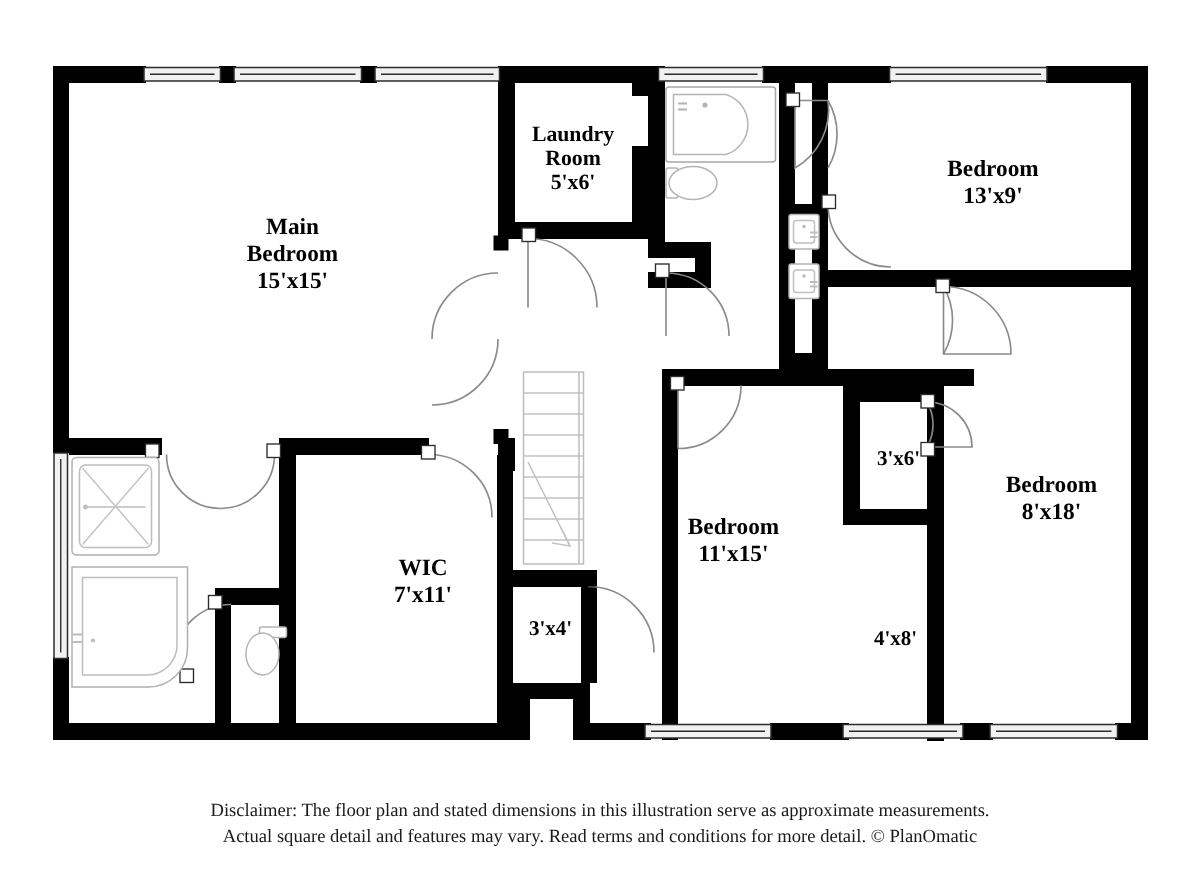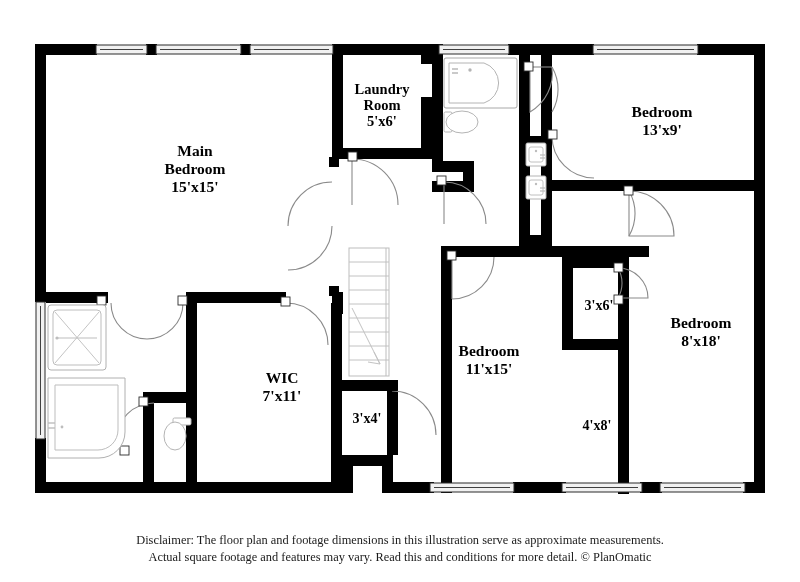--- a/index.html
+++ b/index.html
@@ -414,17 +414,17 @@
         <text class="room-label room-label-dim" x="282" y="401">7'x11'</text>
       </g>
 
       <text class="small-label" x="599" y="310">3'x6'</text>
       <text class="small-label" x="597" y="430">4'x8'</text>
       <text class="small-label" x="367" y="423">3'x4'</text>
     </g>
   </svg>
 
   <div class="disclaimer">
-    <div>Disclaimer: The floor plan and footage dimensions in this illustration serve as approximate measurements.</div>
-    <div>Actual square footage and features may vary. Read this and conditions for more detail. © PlanOmatic</div>
+    <div>Disclaimer: The floor plan and stated dimensions in this illustration serve as approximate measurements.</div>
+    <div>Actual square detail and features may vary. Read terms and conditions for more detail. © PlanOmatic</div>
   </div>
 
 </div>
 
 </body></html>

